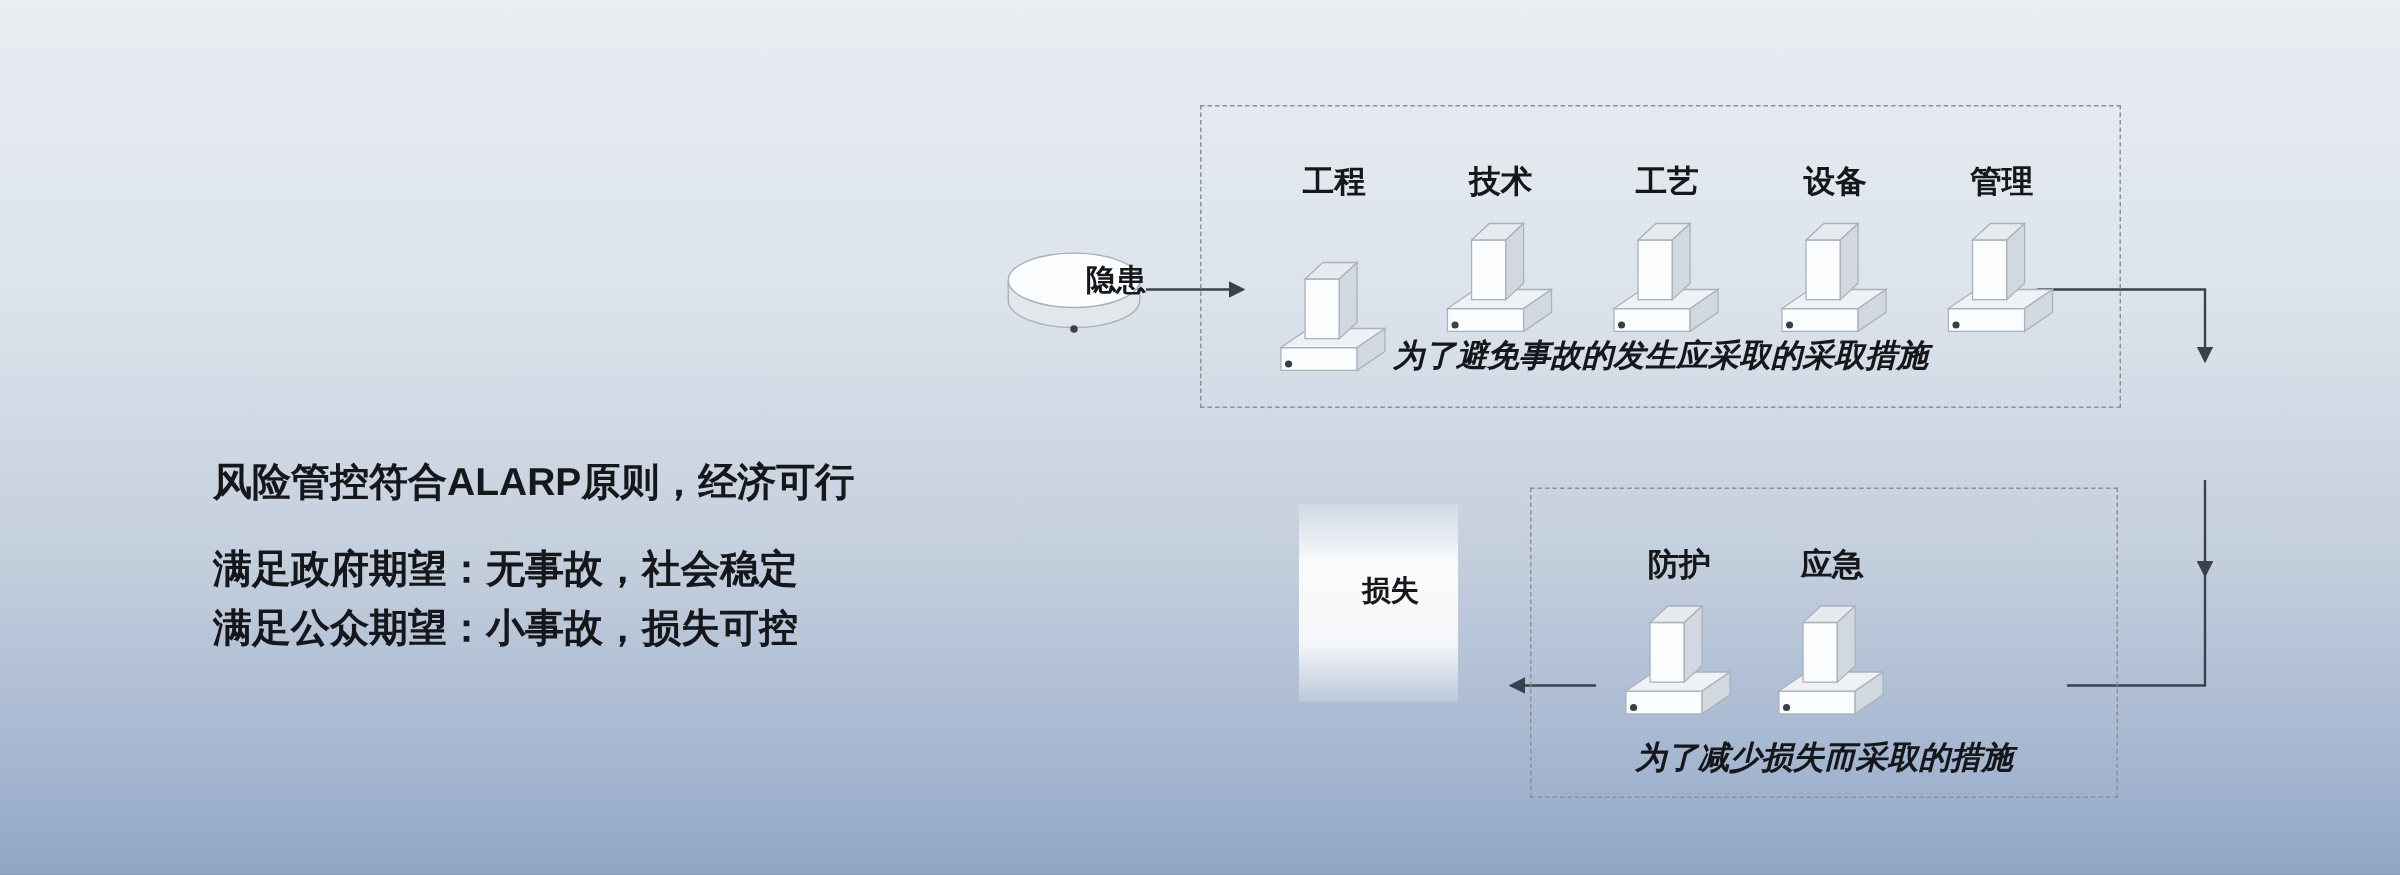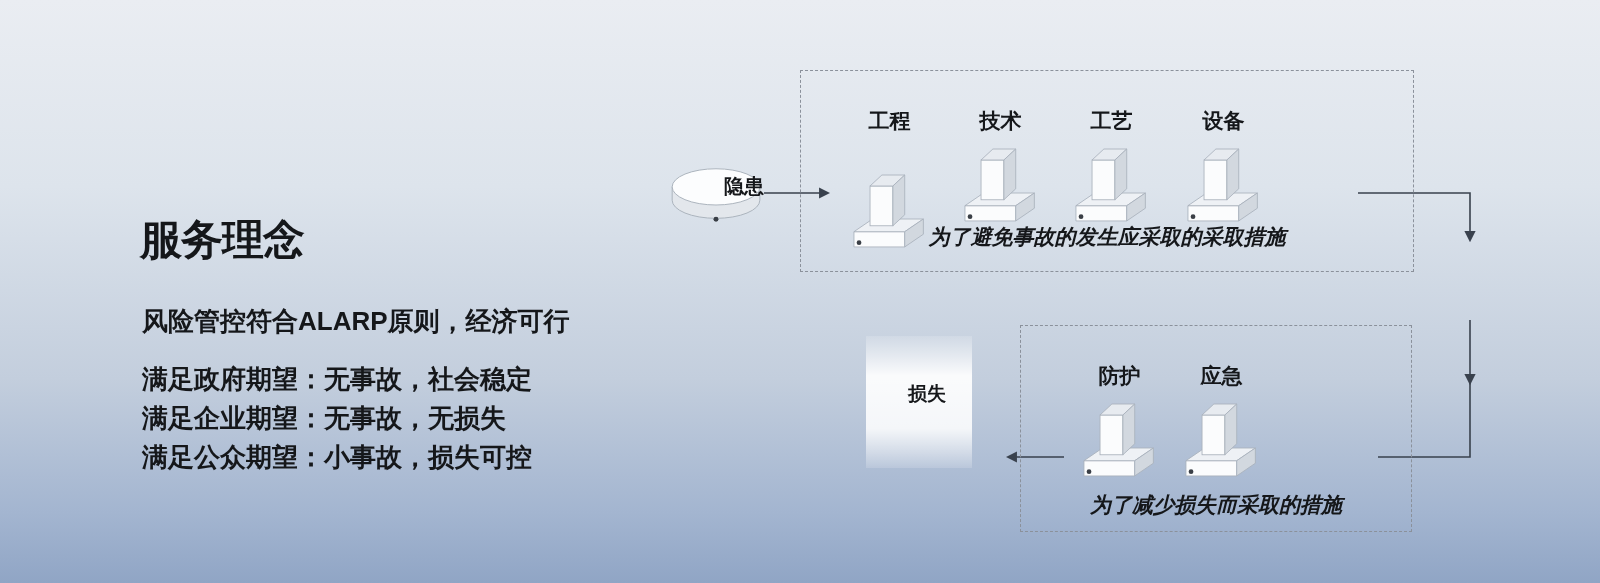--- a/index.html
+++ b/index.html
@@ -81,25 +81,23 @@
         <path d="M0,0 L10,5 L0,10 z" fill="#39414d"></path>
       </marker>
     </defs>
     <path class="flow" d="M764,193 H828" marker-end="url(#arrow)"></path>
     <path class="flow" d="M1358,193 H1470 V240" marker-end="url(#arrow)"></path>
     <path class="flow" d="M1470,320 V383" marker-end="url(#arrow)"></path>
     <path class="flow" d="M1470,383 V457 H1378"></path>
     <path class="flow" d="M1064,457 H1008" marker-end="url(#arrow)"></path>
   </svg>
 
-  <h1 class="left-title">服务理念</h1>
   <p class="left-subtitle">风险管控符合ALARP原则，经济可行</p>
   <div class="left-expectations">
     <p>满足政府期望：无事故，社会稳定</p>
-    <p>满足企业期望：无事故，无损失</p>
     <p>满足公众期望：小事故，损失可控</p>
   </div>
 
   <div class="cylinder" style="left:668px; top:164px;">
     <svg viewBox="0 0 100 64">
         <use href="#cylinder-shape"></use>
       </svg>
     <span class="node-label">隐患</span>
   </div>
 
@@ -121,20 +119,26 @@
       <svg class="barrier-svg" viewBox="0 0 100 104">
           <use href="#barrier-shape"></use>
         </svg>
     </div>
     <div class="barrier" style="left:380px; top:36px;">
       <span class="barrier-label">设备</span>
       <svg class="barrier-svg" viewBox="0 0 100 104">
           <use href="#barrier-shape"></use>
         </svg>
     </div>
+    <div class="barrier" style="left:491px; top:36px;">
+      <span class="barrier-label">管理</span>
+      <svg class="barrier-svg" viewBox="0 0 100 104">
+          <use href="#barrier-shape"></use>
+        </svg>
+    </div>
     <div class="box-caption" style="bottom:20px;">为了避免事故的发生应采取的采取措施</div>
   </div>
 
 
   <div class="dashed-box" style="left:1020px; top:325px; width:390px; height:205px;">
     <div class="barrier" style="left:56px; top:36px;">
       <span class="barrier-label">防护</span>
       <svg class="barrier-svg" viewBox="0 0 100 104">
           <use href="#barrier-shape"></use>
         </svg>

